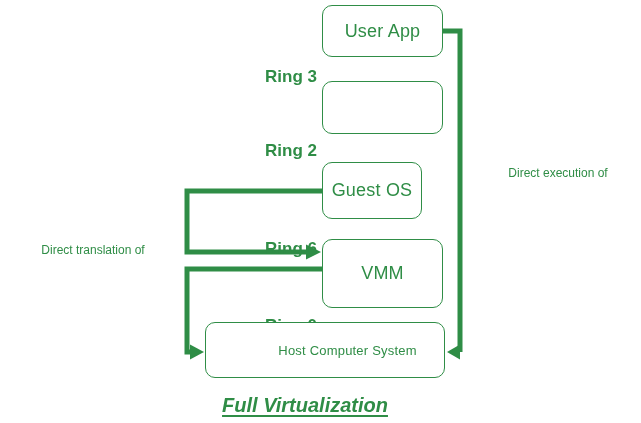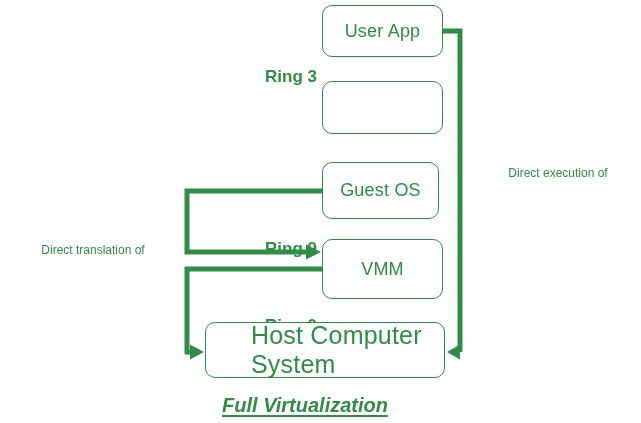--- a/index.html
+++ b/index.html
@@ -20,21 +20,21 @@
     border: 1.5px solid var(--green);
     border-radius: 10px;
     background: var(--bg);
     color: var(--green);
     display: flex;
     align-items: center;
     justify-content: center;
     font-size: 18px;
     letter-spacing: 0.2px;
   }
-  .box.host { font-size: 25px; padding-left: 45px; }
+  .box.host { font-size: 13px; padding-left: 45px; }
   .ring-label {
     position: absolute;
     color: var(--green);
     font-weight: bold;
     font-size: 17px;
     text-align: right;
     width: 70px;
     margin-top: 44px;
   }
   .annotation {
@@ -81,36 +81,37 @@
       <polygon points="321,252 306,244.5 306,259.5"></polygon>
     </g>
 
     <g>
       <path d="M322,269 H187 V352 H190"></path>
       <polygon points="204,352 190,344.5 190,359.5"></polygon>
     </g>
   </svg>
 
   <div class="ring-label" style="left:247px; top:23px;">Ring 3</div>
-  <div class="ring-label" style="left:247px; top:195px;">Ring 9</div>
+  <div class="ring-label" style="left:247px; top:97px;">Ring 2</div>
+  <div class="ring-label" style="left:247px; top:195px;">Ring 6</div>
   <div class="ring-label" style="left:247px; top:272px;">Ring 0</div>
 
   <div class="box" style="left:322px; top:5px; width:121px; height:52px;">
     <span>User App</span>
   </div>
 
   <div class="box" style="left:322px; top:81px; width:121px; height:53px;">
     <span></span>
   </div>
 
-  <div class="box" style="left:322px; top:162px; width:117px; height:57px;">
+  <div class="box" style="left:322px; top:162px; width:100px; height:57px;">
     <span>Guest OS</span>
   </div>
 
-  <div class="box" style="left:322px; top:239px; width:121px; height:60px;">
+  <div class="box" style="left:322px; top:239px; width:121px; height:69px;">
     <span>VMM</span>
   </div>
 
   <div class="box host" style="left:205px; top:322px; width:240px; height:56px;">
     <span>Host Computer System</span>
   </div>
 
   <div class="annotation" style="left:2px; top:240px; width:182px;">
     <div>Direct translation of</div>
   </div>

